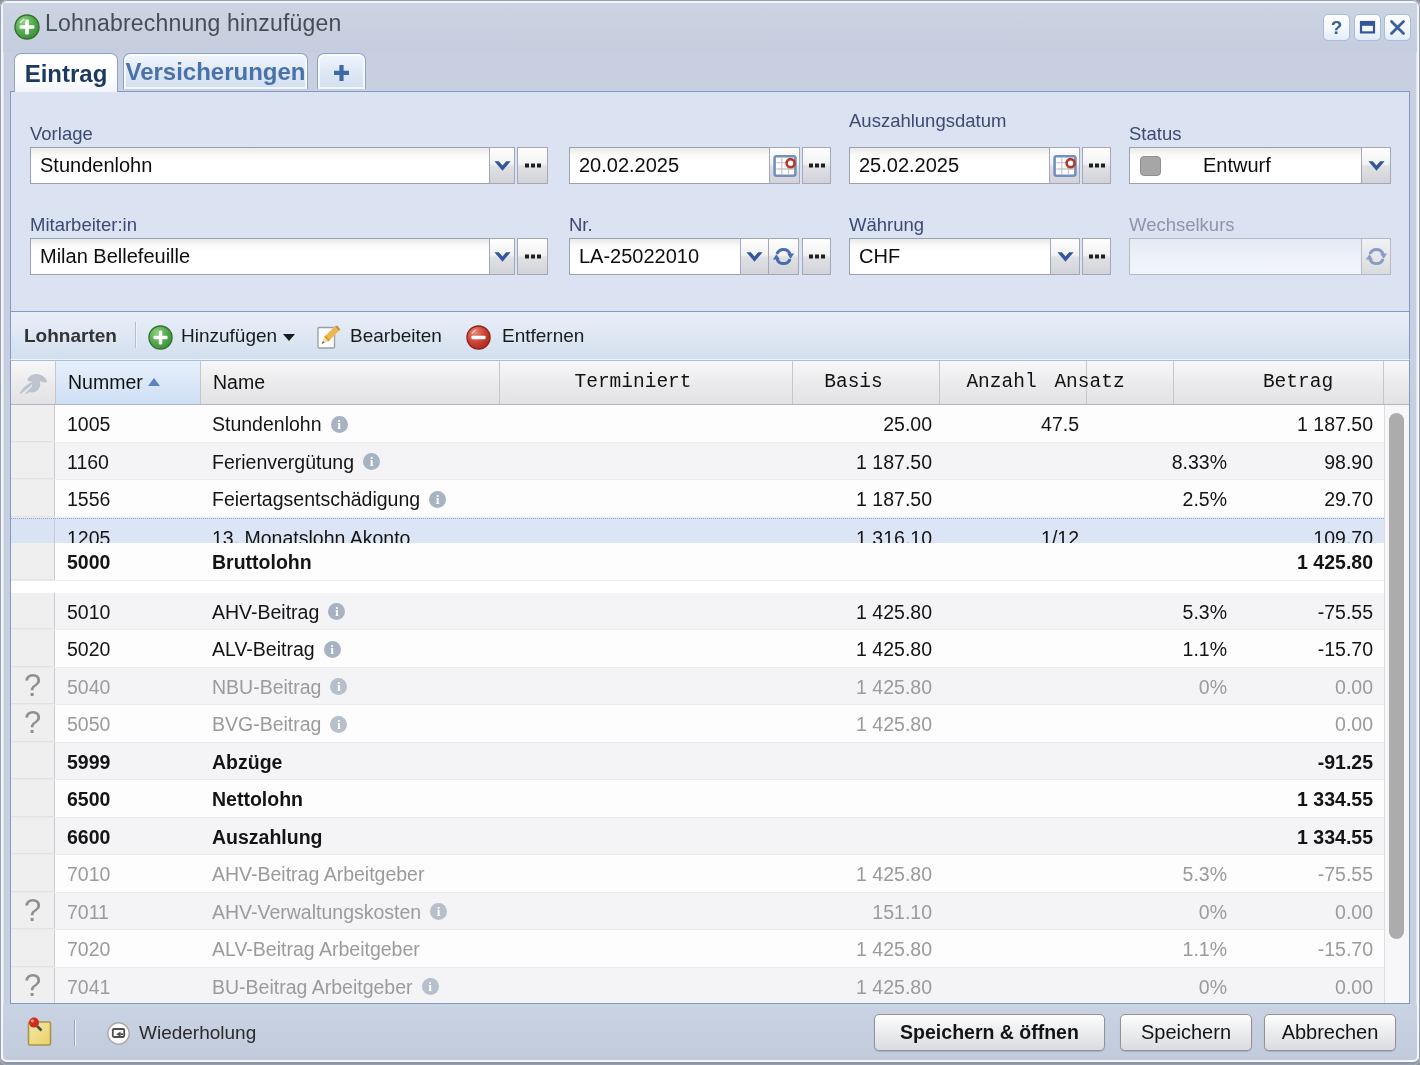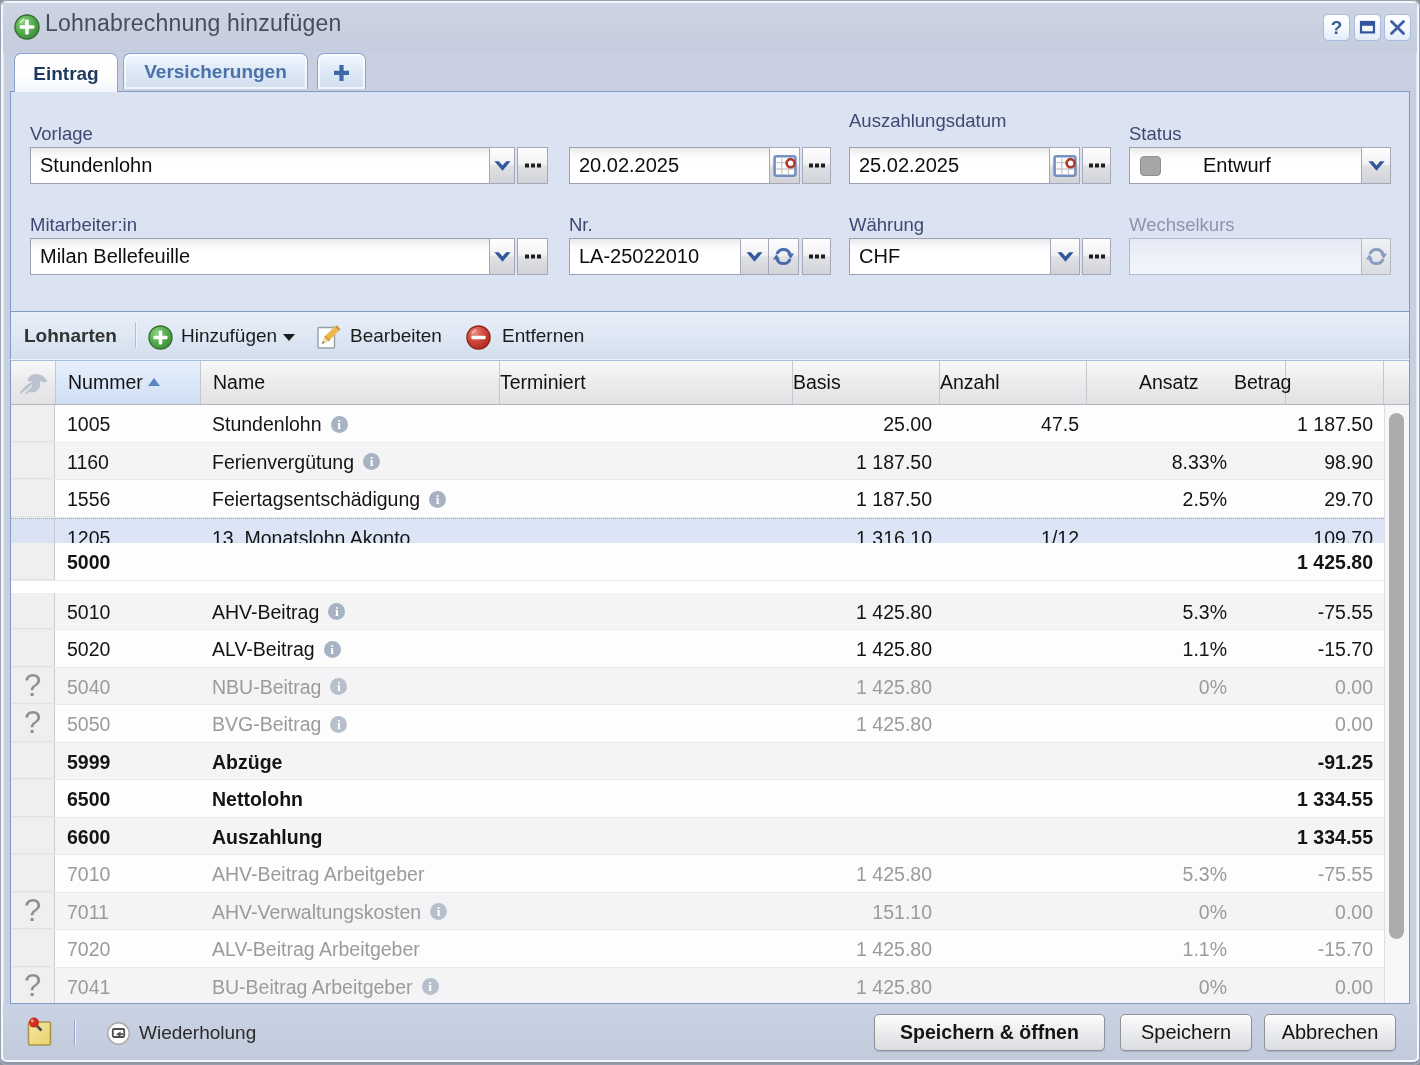--- a/index.html
+++ b/index.html
@@ -6,21 +6,21 @@
   *{box-sizing:border-box;font-family:"Liberation Sans",sans-serif;}
   .abs{position:absolute;}
   .win{position:absolute;inset:0;border-radius:7px;background:#c7cfe0;overflow:hidden;
        box-shadow:inset 0 0 0 1px #99a1b0, inset 0 -3px 0 #8f96a5, inset 0 -5px 0 #f3f6fb, inset 0 0 0 3.5px #f3f6fb;}
   .titlebar{position:absolute;left:3px;top:3px;width:1414px;height:49px;background:linear-gradient(180deg,#cdd4e3 0%,#c5cdde 100%);}
   .title{position:absolute;left:45px;top:0;height:47px;line-height:47px;font-size:23px;letter-spacing:0.2px;color:#484c55;}
   .winbtn{position:absolute;top:14px;width:27px;height:27px;border:1px solid #a9bcdd;border-radius:5px;
           background:linear-gradient(180deg,#ffffff 0%,#f4f8fd 55%,#e1ecf9 100%);text-align:center;}
   
   .tab{position:absolute;border:1px solid #8aa4cd;border-bottom:none;border-radius:7px 7px 0 0;
-       font-weight:bold;font-size:19px;text-align:center;color:#4a72a8;
+       font-weight:bold;font-size:24px;text-align:center;color:#4a72a8;
        background:linear-gradient(180deg,#f2f7fd 0%,#e0eaf7 45%,#d2def0 100%);
        box-shadow:inset 0 0 0 2px rgba(255,255,255,.7);}
   .tab.on{background:linear-gradient(180deg,#ffffff 0%,#fefefe 55%,#f2f5fa 100%);color:#1d3a5e;z-index:5;box-shadow:none;}
   
   .formpanel{position:absolute;left:10px;top:91px;width:1400px;height:221px;background:#dbe2f2;
              border:1px solid #7e9ac9;}
   .toolbar{position:absolute;left:10px;top:312px;width:1400px;height:48px;
            background:linear-gradient(180deg,#e9eff9 0%,#d3dfee 100%);
            border-left:1px solid #7e9ac9;border-right:1px solid #7e9ac9;border-bottom:1px solid #eef3fa;}
   .gridwrap{position:absolute;left:10px;top:360px;width:1400px;height:644px;background:#fff;
@@ -35,21 +35,21 @@
   .field.dis{background:linear-gradient(180deg,#e4e9f3 0%,#eef2f9 60%,#f2f5fb 100%);border-color:#b3b9c5;}
   .sbtn{position:absolute;height:37px;border:1px solid #a3a7b7;
         background:linear-gradient(180deg,#fefefe 0%,#f2f2f4 46%,#e0e1e5 52%,#d2d3d8 100%);
         display:flex;align-items:center;justify-content:center;}
   .sbtn.dis{background:linear-gradient(180deg,#f0f1f4 0%,#e4e6ea 55%,#d9dbdf 100%);border-color:#b3b9c5;}
   
   .tbtxt{position:absolute;top:0;height:48px;line-height:48px;font-size:19px;color:#1b1b1b;white-space:nowrap;}
   
   .ghead{position:absolute;left:0;top:0;height:44px;width:1398px;background:linear-gradient(180deg,#f8f8f9 0%,#ececee 48%,#e2e2e5 100%);border-bottom:1px solid #b2b5bc;}
   .hc{position:absolute;top:0;height:43px;border-right:1px solid #c5c7cb;font-size:19.5px;color:#121212;line-height:43px;}
-  .hc.hcr{text-align:left;}
+  .hc.hcr{text-align:center;font-family:Liberation Mono, monospace;}
   .rows{position:absolute;left:0;top:44px;width:1373px;height:598px;overflow:hidden;}
   .r{position:absolute;left:0;width:1373px;height:37.5px;font-size:19.5px;color:#141414;background:#fdfdfe;border-bottom:1px solid #ebebee;}
   .r.alt{background:#f4f4f6;}
   .r.sel{background:#dbe5f6;border-top:1px dotted #8ca6d8;border-bottom:1px dotted #8ca6d8;}
   .r.gray{color:#9b9b9b;}
   .r.bold{font-weight:bold;}
   .rh{position:absolute;left:0;top:0;width:44px;height:36.5px;background:#efeff0;border-right:1px solid #cbcbce;border-bottom:1px solid #e2e2e4;
       text-align:center;color:#8f8f8f;font-size:31px;line-height:35px;font-weight:normal;}
   .r.sel .rh{background:#d9e3f4;border-bottom:none;height:35.5px;}
   .cell{position:absolute;top:0;height:37.5px;line-height:39.5px;white-space:nowrap;}
@@ -288,21 +288,21 @@
       </div>
       <div class="hc" style="left:190px;width:299px;padding-left:12px;">Name</div>
       <div class="hc" style="left:45px;width:145px;background:linear-gradient(180deg,#e7effc 0%,#dae7f8 52%,#cedff5 100%);padding-left:12px;">Nummer
         <svg style="position:absolute;left:92px;top:17px;" width="12" height="8" viewBox="0 0 12 8">
             <polygon points="6,0 12,8 0,8" fill="#5b84c4"></polygon>
           </svg>
       </div>
       <div class="hc hcr" style="left:489px;width:293px;padding-right:26px;">Terminiert</div>
       <div class="hc hcr" style="left:782px;width:147px;padding-right:25px;">Basis</div>
       <div class="hc hcr" style="left:929px;width:147px;padding-right:23px;">Anzahl</div>
-      <div class="hc hcr" style="left:1128px;width:147px;padding-right:21px;">Ansatz</div>
+      <div class="hc hcr" style="left:1016px;width:147px;padding-right:21px;">Ansatz</div>
       <div class="hc hcr" style="left:1223px;width:150px;padding-right:21px;">Betrag</div>
       <div class="hc" style="left:1373px;width:25px;border-right:none;"></div>
     </div>
     <div class="rows">
       <div class="r" style="top:0.0px">
           <div class="rh"></div>
           <span class="cell num">1005</span>
           <span class="cell nm">Stundenlohn<span class="info">i</span></span>
           <span class="cell va basis">25.00</span>
           <span class="cell va anz">47.5</span>
@@ -328,20 +328,21 @@
           <div class="rh"></div>
           <span class="cell num">1205</span>
           <span class="cell nm">13. Monatslohn Akonto</span>
           <span class="cell va basis">1 316.10</span>
           <span class="cell va anz">1/12</span>
           <span class="cell va btr">109.70</span>
         </div>
       <div class="r bold" style="top:138px">
           <div class="rh"></div>
           <span class="cell num">5000</span>
+          <span class="cell nm">Bruttolohn</span>
           <span class="cell va btr">1 425.80</span>
         </div>
       <div class="r alt" style="top:187.5px">
           <div class="rh"></div>
           <span class="cell num">5010</span>
           <span class="cell nm">AHV-Beitrag<span class="info">i</span></span>
           <span class="cell va basis">1 425.80</span>
           <span class="cell va ans">5.3%</span>
           <span class="cell va btr">-75.55</span>
         </div>

